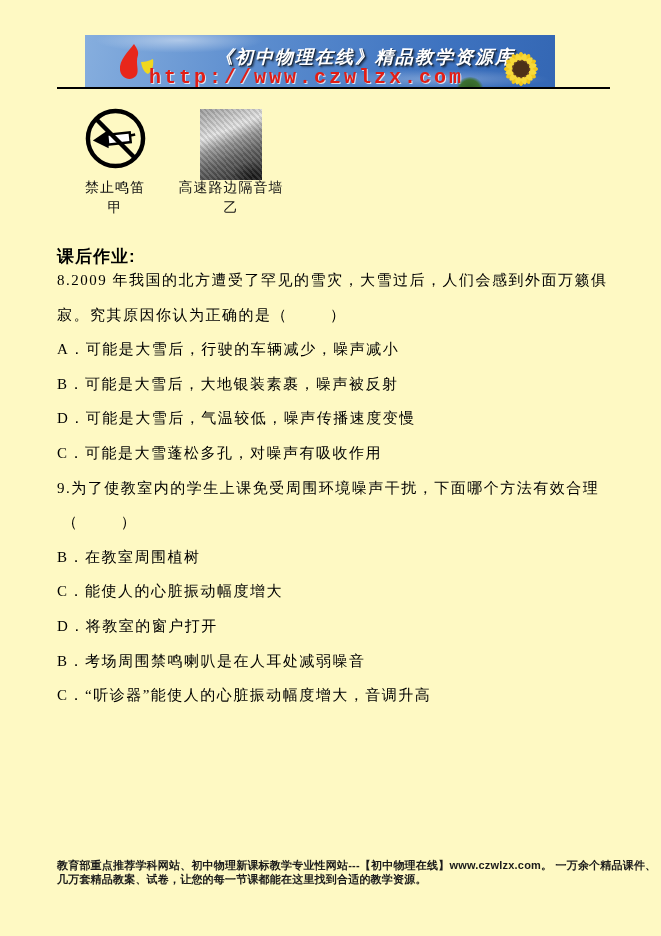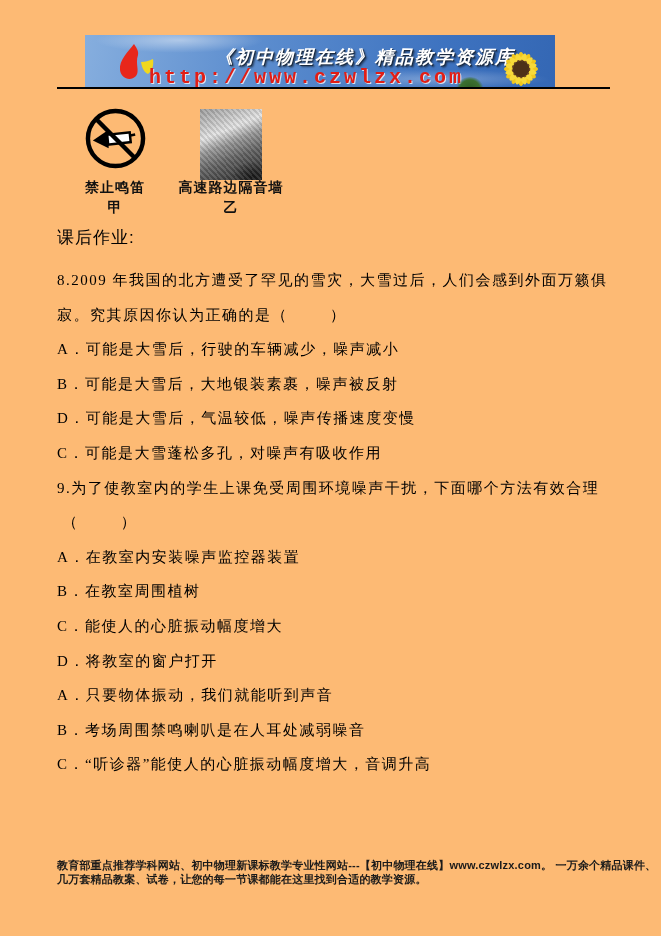--- a/index.html
+++ b/index.html
@@ -2,21 +2,21 @@
 <html><head>
 <meta charset="utf-8">
 <style>
   * { margin: 0; padding: 0; box-sizing: border-box; }
   html, body { background: #ffffff; }
   body { font-family: "Liberation Sans", sans-serif; }
   .page {
     position: relative;
     width: 661px;
     height: 936px;
-    background: #fdba74;
+    background: #fef9c3;
     overflow: hidden;
     margin: 0 auto;
   }
 
   
   .banner {
     position: absolute;
     left: 85px; top: 35px;
     width: 470px; height: 52px;
     background:
@@ -87,37 +87,37 @@
     width: 62px; height: 71px;
     background-image:
       repeating-linear-gradient(48deg, rgba(255,255,255,0.10) 0 2px, rgba(0,0,0,0.10) 2px 4px),
       radial-gradient(ellipse 30px 22px at 85% 95%, rgba(0,0,0,0.55), rgba(0,0,0,0) 70%),
       linear-gradient(158deg, #9c9c9c 0%, #c6c6c6 20%, #e3e3e3 33%, #969696 48%, #616161 66%, #3b3b3b 88%, #2e2e2e 100%);
   }
   .fig-caption {
     position: absolute;
     text-align: center;
     font-size: 14px;
-    font-weight: 700;
+    font-weight: 400;
     color: #111111;
     letter-spacing: 1px;
     font-family: "Liberation Serif", serif;
     white-space: nowrap;
   }
   .cap-sign   { left: 60px;  top: 179px; width: 110px; }
   .lbl-sign   { left: 60px;  top: 199px; width: 110px; }
   .cap-wall   { left: 163px; top: 179px; width: 136px; }
   .lbl-wall   { left: 163px; top: 199px; width: 136px; }
 
   
   .heading {
     position: absolute;
-    left: 57px; top: 226px;
+    left: 57px; top: 245px;
     font-size: 17px;
-    font-weight: normal;
+    font-weight: bold;
     color: #000000;
     letter-spacing: 1px;
   }
   .content {
     position: absolute;
     left: 57px; top: 263px;
     width: 560px;
     font-family: "Liberation Serif", serif;
     font-size: 15px;
     color: #000000;
@@ -198,25 +198,23 @@
 
   <div class="content">
     <div class="line">8.2009 年我国的北方遭受了罕见的雪灾，大雪过后，人们会感到外面万籁俱</div>
     <div class="line">寂。究其原因你认为正确的是（        ）</div>
     <div class="line">A．可能是大雪后，行驶的车辆减少，噪声减小</div>
     <div class="line">B．可能是大雪后，大地银装素裹，噪声被反射</div>
     <div class="line">D．可能是大雪后，气温较低，噪声传播速度变慢</div>
     <div class="line">C．可能是大雪蓬松多孔，对噪声有吸收作用</div>
     <div class="line">9.为了使教室内的学生上课免受周围环境噪声干扰，下面哪个方法有效合理</div>
     <div class="line"> （        ）</div>
-    <div class="line">A．在教室内安装噪声监控器装置</div>
     <div class="line">B．在教室周围植树</div>
     <div class="line">C．能使人的心脏振动幅度增大</div>
     <div class="line">D．将教室的窗户打开</div>
-    <div class="line">A．只要物体振动，我们就能听到声音</div>
     <div class="line">B．考场周围禁鸣喇叭是在人耳处减弱噪音</div>
     <div class="line">C．“听诊器”能使人的心脏振动幅度增大，音调升高</div>
   </div>
 
   <div class="footer">
     <div class="f-line">教育部重点推荐学科网站、初中物理新课标教学专业性网站---【初中物理在线】www.czwlzx.com。 一万余个精品课件、</div>
     <div class="f-line">几万套精品教案、试卷，让您的每一节课都能在这里找到合适的教学资源。</div>
   </div>
 
 </div>

